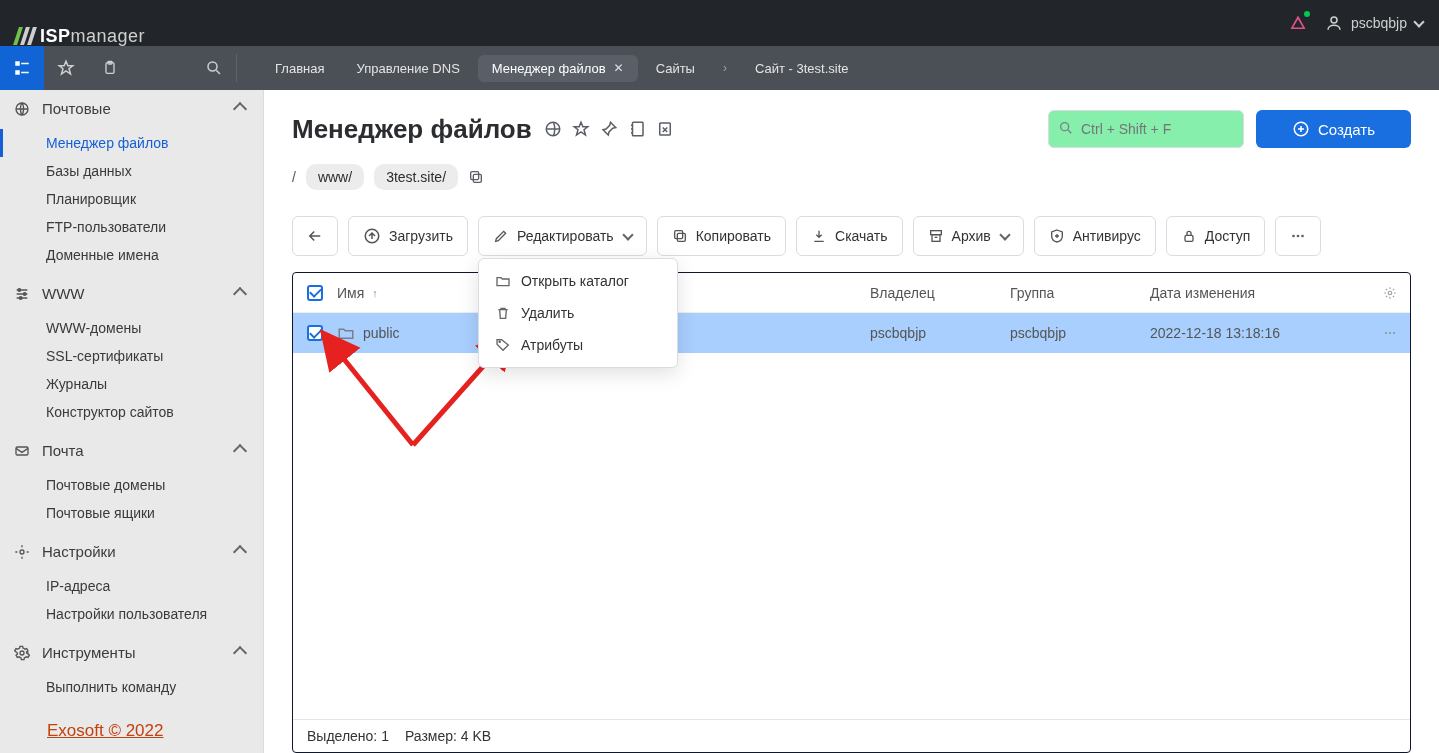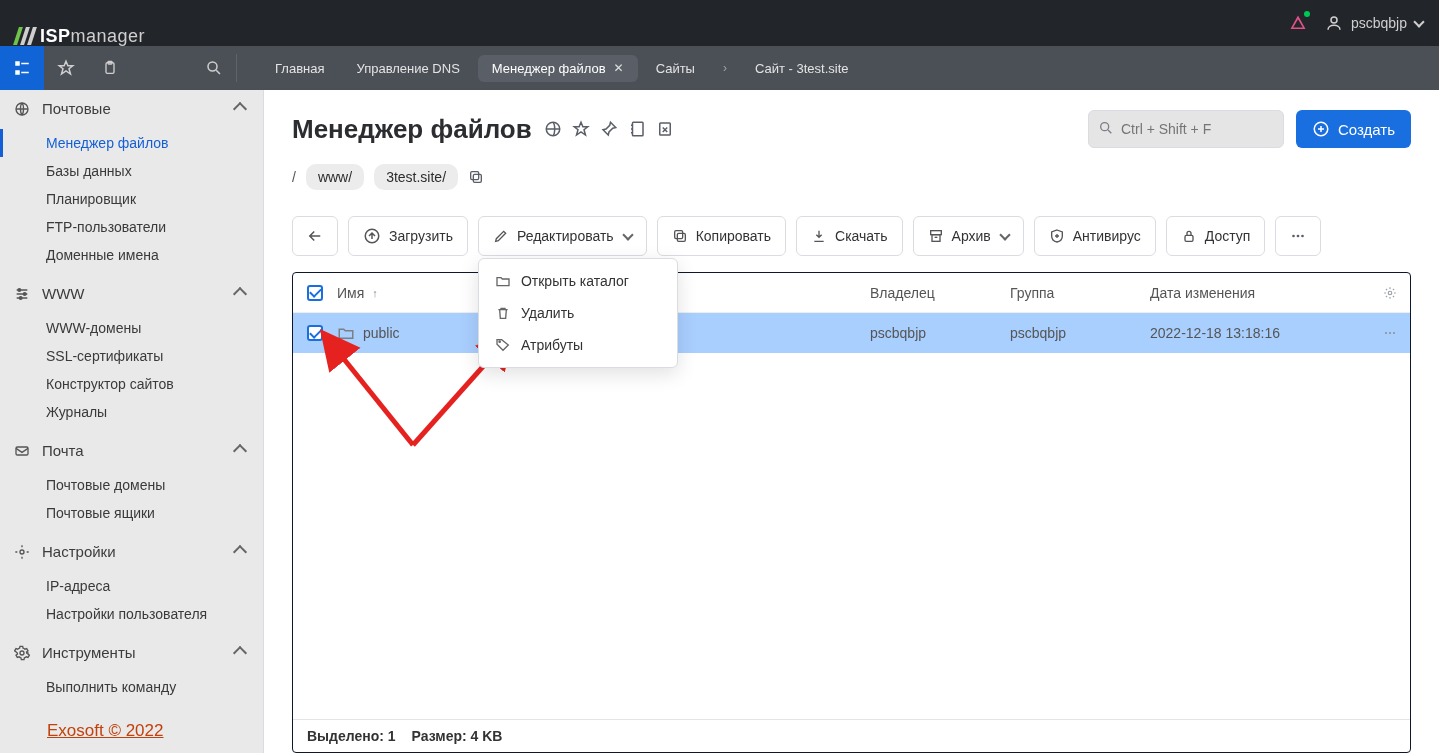--- a/index.html
+++ b/index.html
@@ -63,24 +63,24 @@
 
 .footer-link{margin-top:auto;padding:14px 16px;font-size:17px;text-decoration:underline;color:#c2410c;margin-left:31px;}
 
 
 .page-header{padding:20px 28px 10px 28px;}
 .title-row{display:flex;align-items:center;justify-content:space-between;}
 .title-left{display:flex;align-items:center;gap:12px;}
 .page-title{font-size:26px;font-weight:700;color:#2b2d30;}
 .title-icons{display:flex;align-items:center;gap:10px;color:#5a5e66;}
 .title-right{display:flex;align-items:center;gap:12px;}
-.search-inp{width:196px;height:38px;border:1px solid var(--border);border-radius:6px;padding:0 12px 0 32px;font-size:14px;color:#6b6f76;background:#e5e5e5;}
+.search-inp{width:196px;height:38px;border:1px solid var(--border);border-radius:6px;padding:0 12px 0 32px;font-size:14px;color:#6b6f76;background:#86efac;}
 .search-wrap{position:relative;}
 .search-wrap svg{position:absolute;left:10px;top:10px;color:#7b7f86;}
-.btn-primary{display:flex;align-items:center;gap:8px;height:38px;border-radius:6px;background:#1a6fe0;color:#fff;border:none;padding:0 16px;font-size:15px;cursor:pointer;}
+.btn-primary{display:flex;align-items:center;gap:8px;height:38px;border-radius:6px;background:#1a6fe0;color:#fff;border:none;padding:0 36px;font-size:15px;cursor:pointer;}
 .btn-primary svg{color:#fff;}
 
 .breadcrumb-row{display:flex;align-items:center;gap:10px;margin-top:16px;}
 .bc-slash{font-size:14px;color:#555;}
 .bc-pill{padding:5px 12px;border-radius:10px;background:#ececec;color:#2d2d2d;font-size:14px;cursor:pointer;}
 .bc-copy{color:#5a5e66;}
 
 
 .toolbar-row{display:flex;align-items:center;gap:10px;margin:16px 28px 0 28px;}
 .tbtn{display:flex;align-items:center;gap:8px;height:40px;border:1px solid var(--border);border-radius:6px;padding:0 14px;color:#333;background:#fff;font-size:14px;cursor:pointer;}
@@ -109,21 +109,21 @@
 .col-gear{width:40px;display:flex;align-items:center;justify-content:center;color:#9aa0a6;}
 
 .trow{display:flex;align-items:center;height:40px;position:relative;}
 .trow.selected{background:var(--sel);}
 .trow .file-ic{color:#7a7f88;}
 .row-menu{color:#8c9198;cursor:pointer;width:40px;display:flex;align-items:center;justify-content:center;}
 
 .arrows{position:absolute;left:10px;top:32px;pointer-events:none;z-index:30;}
 
 
-.status{border-top:1px solid #e2e4e8;padding:8px 14px;font-size:14px;color:#333;display:flex;gap:16px;font-weight:bold;}
+.status{border-top:1px solid #e2e4e8;padding:8px 14px;font-size:14px;color:#333;display:flex;gap:16px;}
 
 
 svg{display:block;}
 </style>
 </head>
 <body>
 
 <div class="topbar">
   <div class="logo">
     <span class="logo-sl">
@@ -221,22 +221,22 @@
             <circle cx="16" cy="12" r="2" fill="#555"></circle>
             <circle cx="10" cy="18" r="2" fill="#555"></circle>
           </svg>
         </span>
       <span class="gtitle">WWW</span>
       <span class="gchev"></span>
     </div>
     <div class="items">
       <span class="item">WWW-домены</span>
       <span class="item">SSL-сертификаты</span>
+      <span class="item">Журналы</span>
       <span class="item">Конструктор сайтов</span>
-      <span class="item">Журналы</span>
     </div>
 
     <div class="group-h">
       <span class="gicon">
           <svg width="16" height="16" viewBox="0 0 24 24" stroke="#555" stroke-width="2" fill="none">
             <rect x="3" y="6" width="18" height="12" rx="2"></rect>
             <path d="M3 8l9 6 9-6"></path>
           </svg>
         </span>
       <span class="gtitle">Почта</span>

